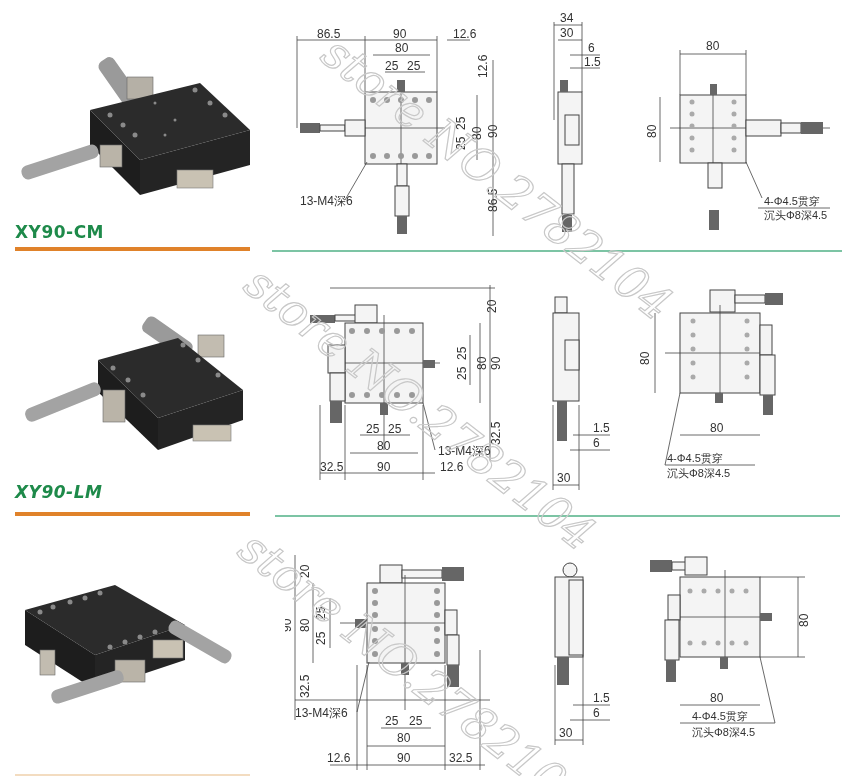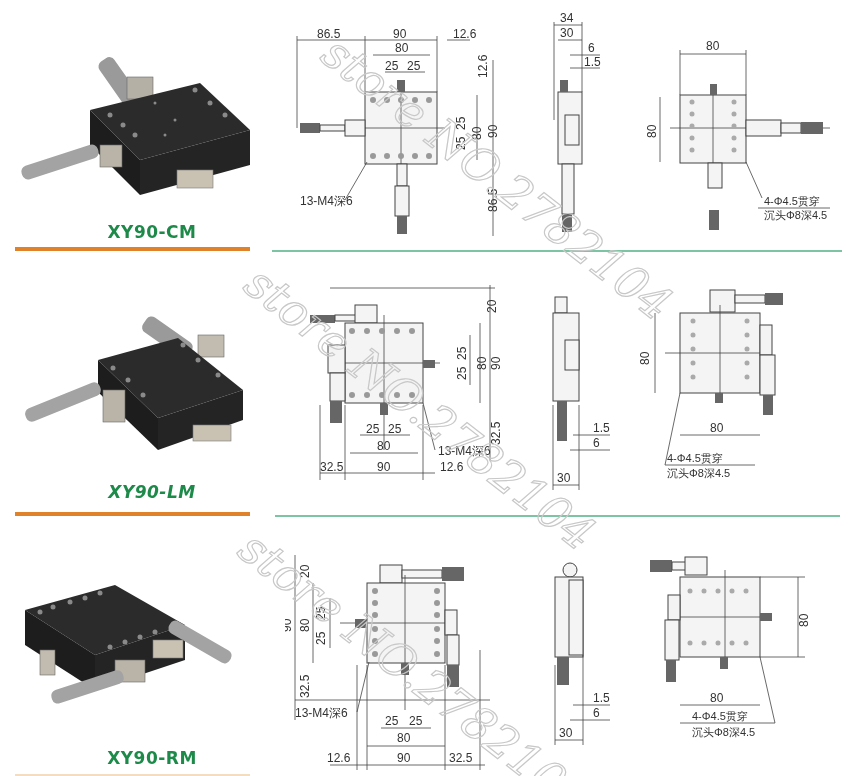--- a/index.html
+++ b/index.html
@@ -1,21 +1,21 @@
 <!DOCTYPE html>
 <html><head>
 <meta charset="utf-8">
 <style>
   html, body { margin: 0; padding: 0; background: #ffffff; }
   body { width: 855px; height: 776px; position: relative; overflow: hidden;
          font-family: "Liberation Sans", sans-serif; color: #333; }
   .section { position: absolute; left: 0; width: 855px; }
   .photo { position: absolute; }
   .label { position: absolute; font-family: "DejaVu Sans", sans-serif; font-weight: bold;
-           font-size: 17px; color: #1e8a4a; letter-spacing: 0.5px; text-align: center; width: 250px; left: 27px; }
+           font-size: 17px; color: #1e8a4a; letter-spacing: 0.5px; text-align: left; width: 250px; left: 15px; }
   .orange-bar { position: absolute; left: 15px; width: 235px; height: 4px; background: #e0822a; }
   .green-line { position: absolute; height: 1.5px; background: #7cc4a4; }
   svg text { font-family: "Liberation Sans", sans-serif; fill: #333; }
   .dim { stroke: #444; stroke-width: 0.8; fill: none; }
   .body-outline { stroke: #444; stroke-width: 1; fill: #f4f4f4; }
   .wm { position: absolute; font-family: "DejaVu Serif", serif; font-style: italic;
         font-size: 46px; color: transparent; -webkit-text-stroke: 1.2px #c8c8c8;
         transform-origin: left top; white-space: nowrap; pointer-events: none; }
 </style>
 </head>
@@ -292,21 +292,20 @@
         <circle cx="110" cy="77" r="2.5"></circle>
         <circle cx="125" cy="72" r="2.5"></circle>
         <circle cx="140" cy="67" r="2.5"></circle>
       </g>
     <rect x="150" y="70" width="70" height="14" rx="6" fill="#a3a3a3" transform="rotate(30 185 77)"></rect>
     <rect x="138" y="75" width="30" height="18" fill="#c9c2b3" stroke="#777" stroke-width="0.6"></rect>
     <rect x="100" y="95" width="30" height="22" fill="#bab4a8" stroke="#666" stroke-width="0.6"></rect>
     <rect x="35" y="115" width="75" height="14" rx="6" fill="#a3a3a3" transform="rotate(-18 72 122)"></rect>
     <rect x="25" y="85" width="15" height="25" fill="#c2bcb0" stroke="#666" stroke-width="0.6"></rect>
   </svg>
-  <div class="label" style="top:228px;">XY90-RM</div>
   <div class="orange-bar" style="top:254px;background:#f3dcc0;"></div>
 
   <svg style="position:absolute;left:285px;top:30px;" width="210" height="226" viewBox="0 0 210 226">
     <rect x="95" y="15" width="22" height="18" class="body-outline"></rect>
     <rect x="117" y="20" width="40" height="8" class="body-outline"></rect>
     <rect x="157" y="17" width="22" height="14" fill="#666"></rect>
     <rect class="body-outline" x="82" y="33" width="78" height="80"></rect>
     <line class="dim" x1="120" y1="25" x2="120" y2="160"></line>
       <line class="dim" x1="55" y1="73" x2="170" y2="73"></line>
     <g fill="#999">

